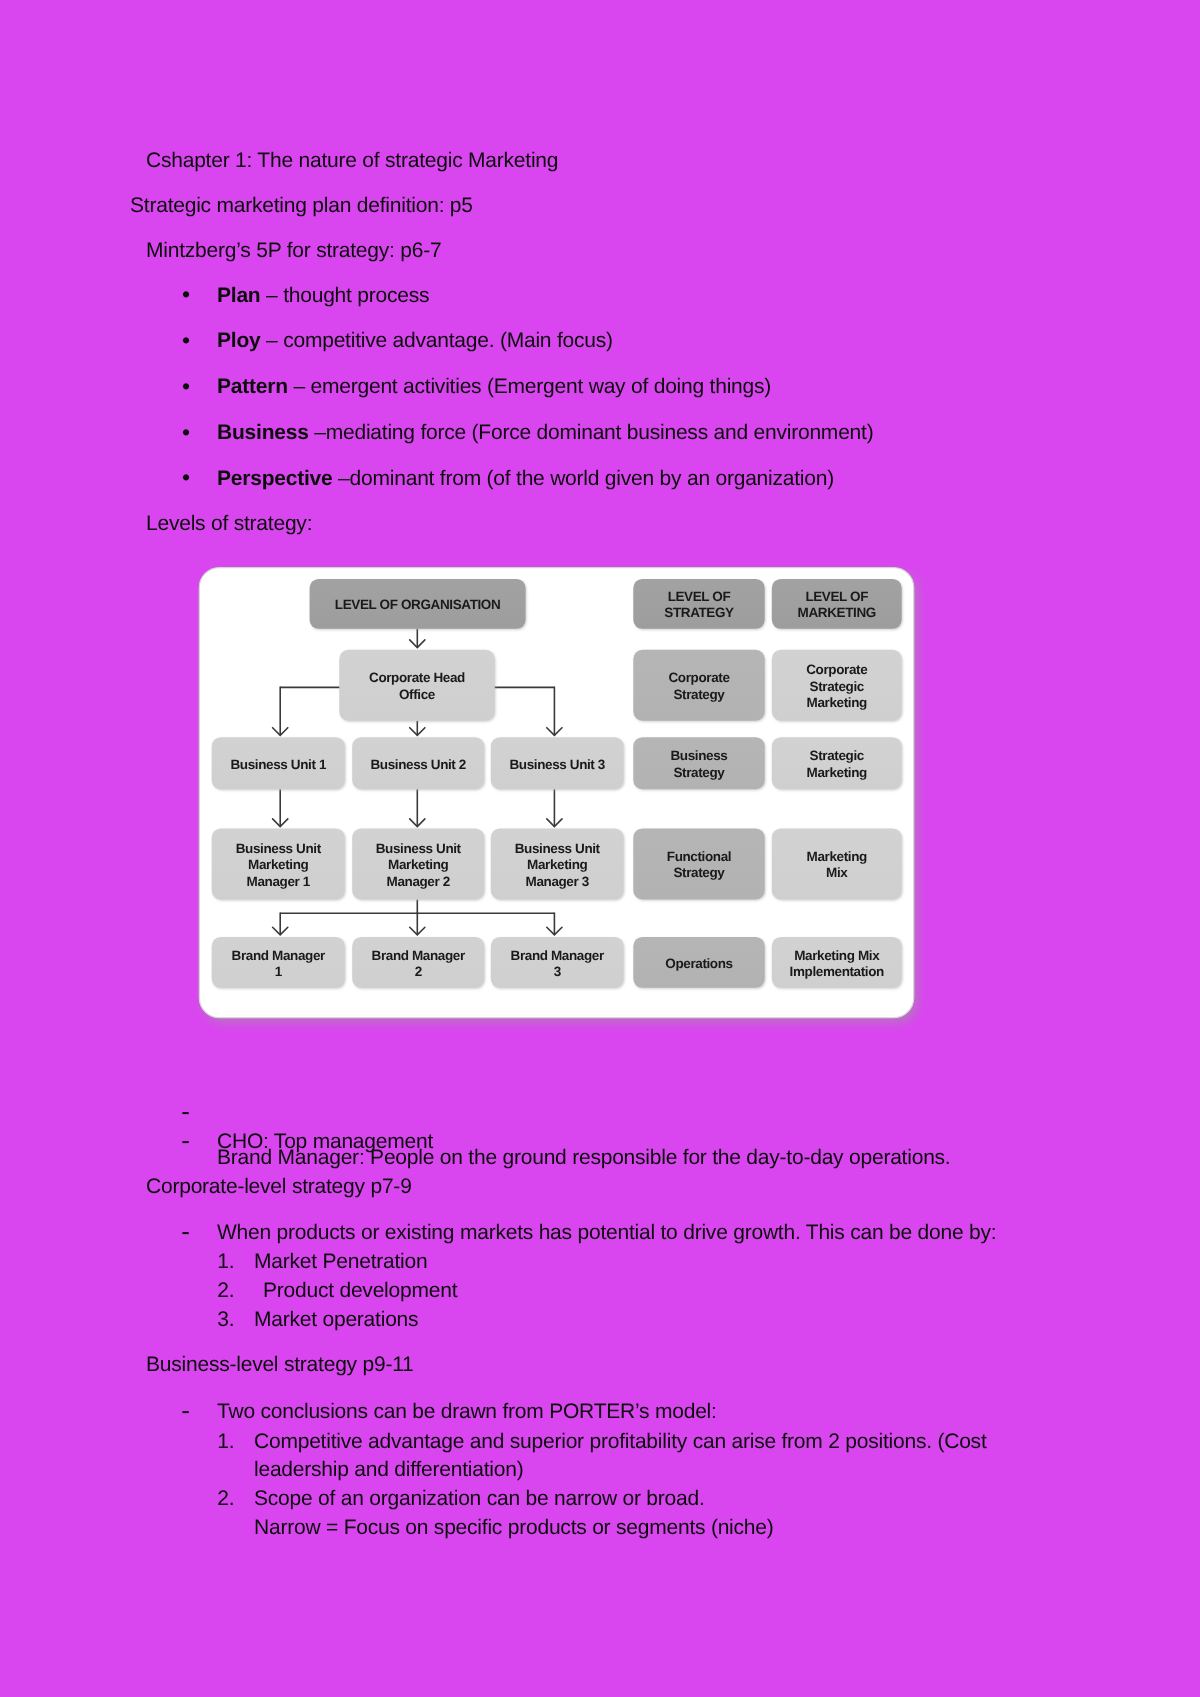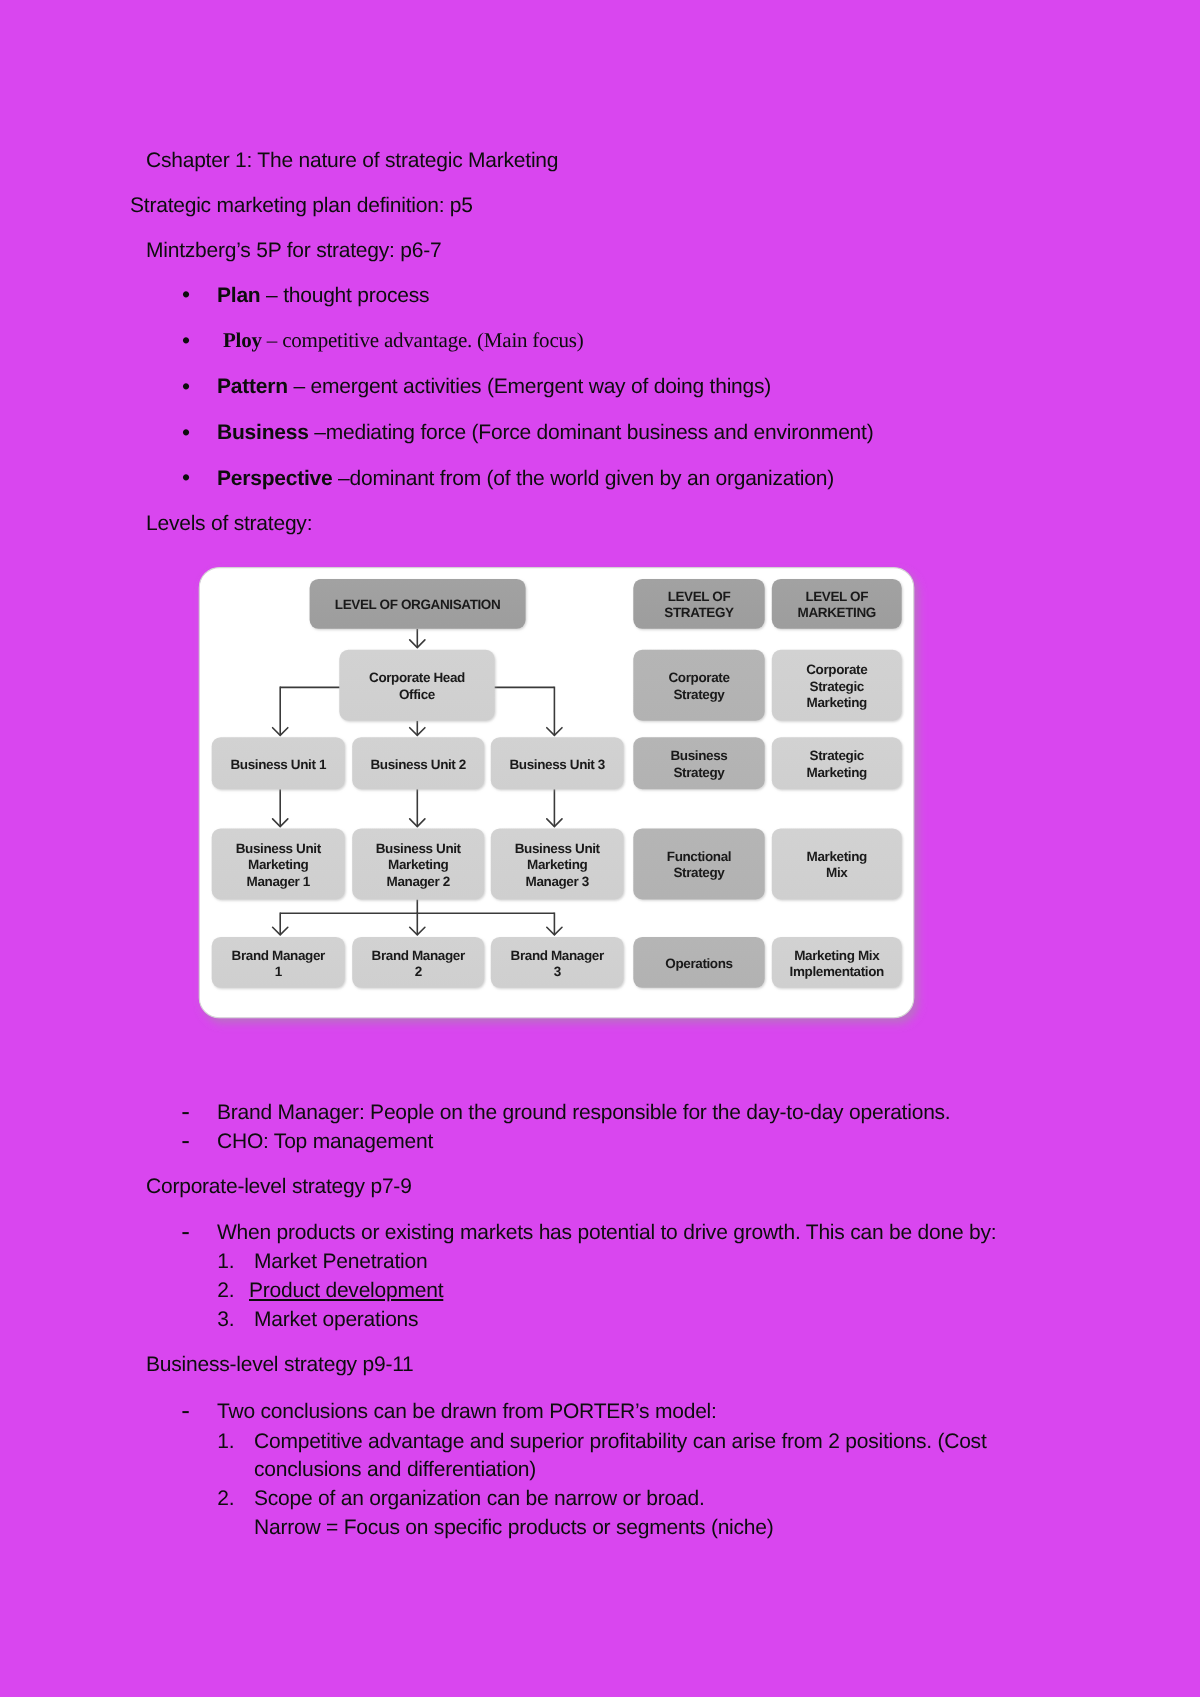--- a/index.html
+++ b/index.html
@@ -45,77 +45,77 @@
   <div class="para" data-name="plan-definition-line" style="left:130px; top:194.7px;">Strategic marketing plan definition: p5</div>
 
   <div class="para" data-name="mintzberg-line" style="left:146px; top:239.5px;">Mintzberg’s 5P for strategy: p6-7</div>
 
   <div class="bullet-row" data-name="list-item-plan" style="left:0px; top:284.6px;">
     <span class="bullet-mark" data-name="bullet-point-icon" style="left:182px;">•</span>
     <span class="bullet-text" data-name="list-item-text" style="left:217px;"><b data-name="list-item-term">Plan</b><span data-name="list-item-rest"> – thought process</span></span>
   </div>
   <div class="bullet-row" data-name="list-item-ploy" style="left:0px; top:330.4px;">
     <span class="bullet-mark" data-name="bullet-point-icon" style="left:182px;">•</span>
-    <span class="bullet-text" data-name="list-item-text" style="left:223px;font-family:Liberation Serif, serif;"><b data-name="list-item-term">Ploy</b><span data-name="list-item-rest"> – competitive advantage. (Main focus)</span></span>
+    <span class="bullet-text" data-name="list-item-text" style="left:217px;"><b data-name="list-item-term">Ploy</b><span data-name="list-item-rest"> – competitive advantage. (Main focus)</span></span>
   </div>
   <div class="bullet-row" data-name="list-item-pattern" style="left:0px; top:376.3px;">
     <span class="bullet-mark" data-name="bullet-point-icon" style="left:182px;">•</span>
     <span class="bullet-text" data-name="list-item-text" style="left:217px;"><b data-name="list-item-term">Pattern</b><span data-name="list-item-rest"> – emergent activities (Emergent way of doing things)</span></span>
   </div>
   <div class="bullet-row" data-name="list-item-position" style="left:0px; top:422.1px;">
     <span class="bullet-mark" data-name="bullet-point-icon" style="left:182px;">•</span>
     <span class="bullet-text" data-name="list-item-text" style="left:217px;"><b data-name="list-item-term">Business</b><span data-name="list-item-rest"> –mediating force (Force dominant business and environment)</span></span>
   </div>
   <div class="bullet-row" data-name="list-item-perspective" style="left:0px; top:467.9px;">
     <span class="bullet-mark" data-name="bullet-point-icon" style="left:182px;">•</span>
     <span class="bullet-text" data-name="list-item-text" style="left:217px;"><b data-name="list-item-term">Perspective</b><span data-name="list-item-rest"> –dominant from (of the world given by an organization)</span></span>
   </div>
 
   <div class="para" data-name="levels-of-strategy-label" style="left:146px; top:512.6px;text-align:right;">Levels of strategy:</div>
 
   <div class="bullet-row" data-name="list-item-brand-manager" style="top:1101.6px;">
     <span class="bullet-mark" data-name="dash-bullet-icon" style="left:182px;">-</span>
-    <span class="bullet-text" data-name="list-item-text" style="left:217px;">Brand Manager: People on the ground responsible for the day-to-day operations.</span>
+    <span class="bullet-text" data-name="list-item-text" style="left:217px;margin-top:45px;">Brand Manager: People on the ground responsible for the day-to-day operations.</span>
   </div>
   <div class="bullet-row" data-name="list-item-cho" style="top:1130.7px;">
     <span class="bullet-mark" data-name="dash-bullet-icon" style="left:182px;">-</span>
     <span class="bullet-text" data-name="list-item-text" style="left:217px;">CHO: Top management</span>
   </div>
 
   <div class="para" data-name="corporate-level-strategy-heading" style="left:146px; top:1176.4px;">Corporate-level strategy p7-9</div>
 
   <div class="bullet-row" data-name="list-item-when-products" style="top:1221.5px;">
     <span class="bullet-mark" data-name="dash-bullet-icon" style="left:182px;">-</span>
     <span class="bullet-text" data-name="list-item-text" style="left:217px;">When products or existing markets has potential to drive growth. This can be done by:</span>
   </div>
   <div class="bullet-row" data-name="numbered-item-market-penetration" style="top:1251.1px;">
     <span class="bullet-mark" data-name="list-number" style="left:217.2px;">1.</span>
     <span class="bullet-text" data-name="list-item-text" style="left:254px;">Market Penetration</span>
   </div>
   <div class="bullet-row" data-name="numbered-item-product-development" style="top:1280.2px;">
     <span class="bullet-mark" data-name="list-number" style="left:217.2px;">2.</span>
-    <span class="bullet-text" data-name="list-item-text" style="left:249px;text-decoration:underline;">Product development</span>
+    <span class="bullet-text" data-name="list-item-text" style="left:263px;">Product development</span>
   </div>
   <div class="bullet-row" data-name="numbered-item-market-development" style="top:1308.7px;">
     <span class="bullet-mark" data-name="list-number" style="left:217.2px;">3.</span>
     <span class="bullet-text" data-name="list-item-text" style="left:254px;">Market operations</span>
   </div>
 
   <div class="para" data-name="business-level-strategy-heading" style="left:146px; top:1354.4px;">Business-level strategy p9-11</div>
 
   <div class="bullet-row" data-name="list-item-two-conclusions" style="top:1400.7px;">
     <span class="bullet-mark" data-name="dash-bullet-icon" style="left:182px;">-</span>
     <span class="bullet-text" data-name="list-item-text" style="left:217px;">Two conclusions can be drawn from PORTER’s model:</span>
   </div>
   <div class="bullet-row" data-name="numbered-item-competitive-advantage" style="top:1430.6px;">
     <span class="bullet-mark" data-name="list-number" style="left:217.2px;">1.</span>
     <span class="bullet-text" data-name="list-item-text" style="left:254px;">Competitive advantage and superior profitability can arise from 2 positions. (Cost</span>
   </div>
   <div class="bullet-row" data-name="numbered-item-competitive-advantage-cont" style="top:1458.8px;">
-    <span class="bullet-text" data-name="list-item-text" style="left:254px;">conclusions and differentiation)</span>
+    <span class="bullet-text" data-name="list-item-text" style="left:254px;">leadership and differentiation)</span>
   </div>
   <div class="bullet-row" data-name="numbered-item-scope" style="top:1487.9px;">
     <span class="bullet-mark" data-name="list-number" style="left:217.2px;">2.</span>
     <span class="bullet-text" data-name="list-item-text" style="left:254px;">Scope of an organization can be narrow or broad.</span>
   </div>
   <div class="bullet-row" data-name="numbered-item-scope-cont" style="top:1517.0px;">
     <span class="bullet-text" data-name="list-item-text" style="left:254px;">Narrow = Focus on specific products or segments (niche)</span>
   </div>
 
   <svg class="diagram" data-name="levels-of-strategy-diagram" width="740" height="470" viewBox="0 0 740 470" style="left:190px; top:558px;">

